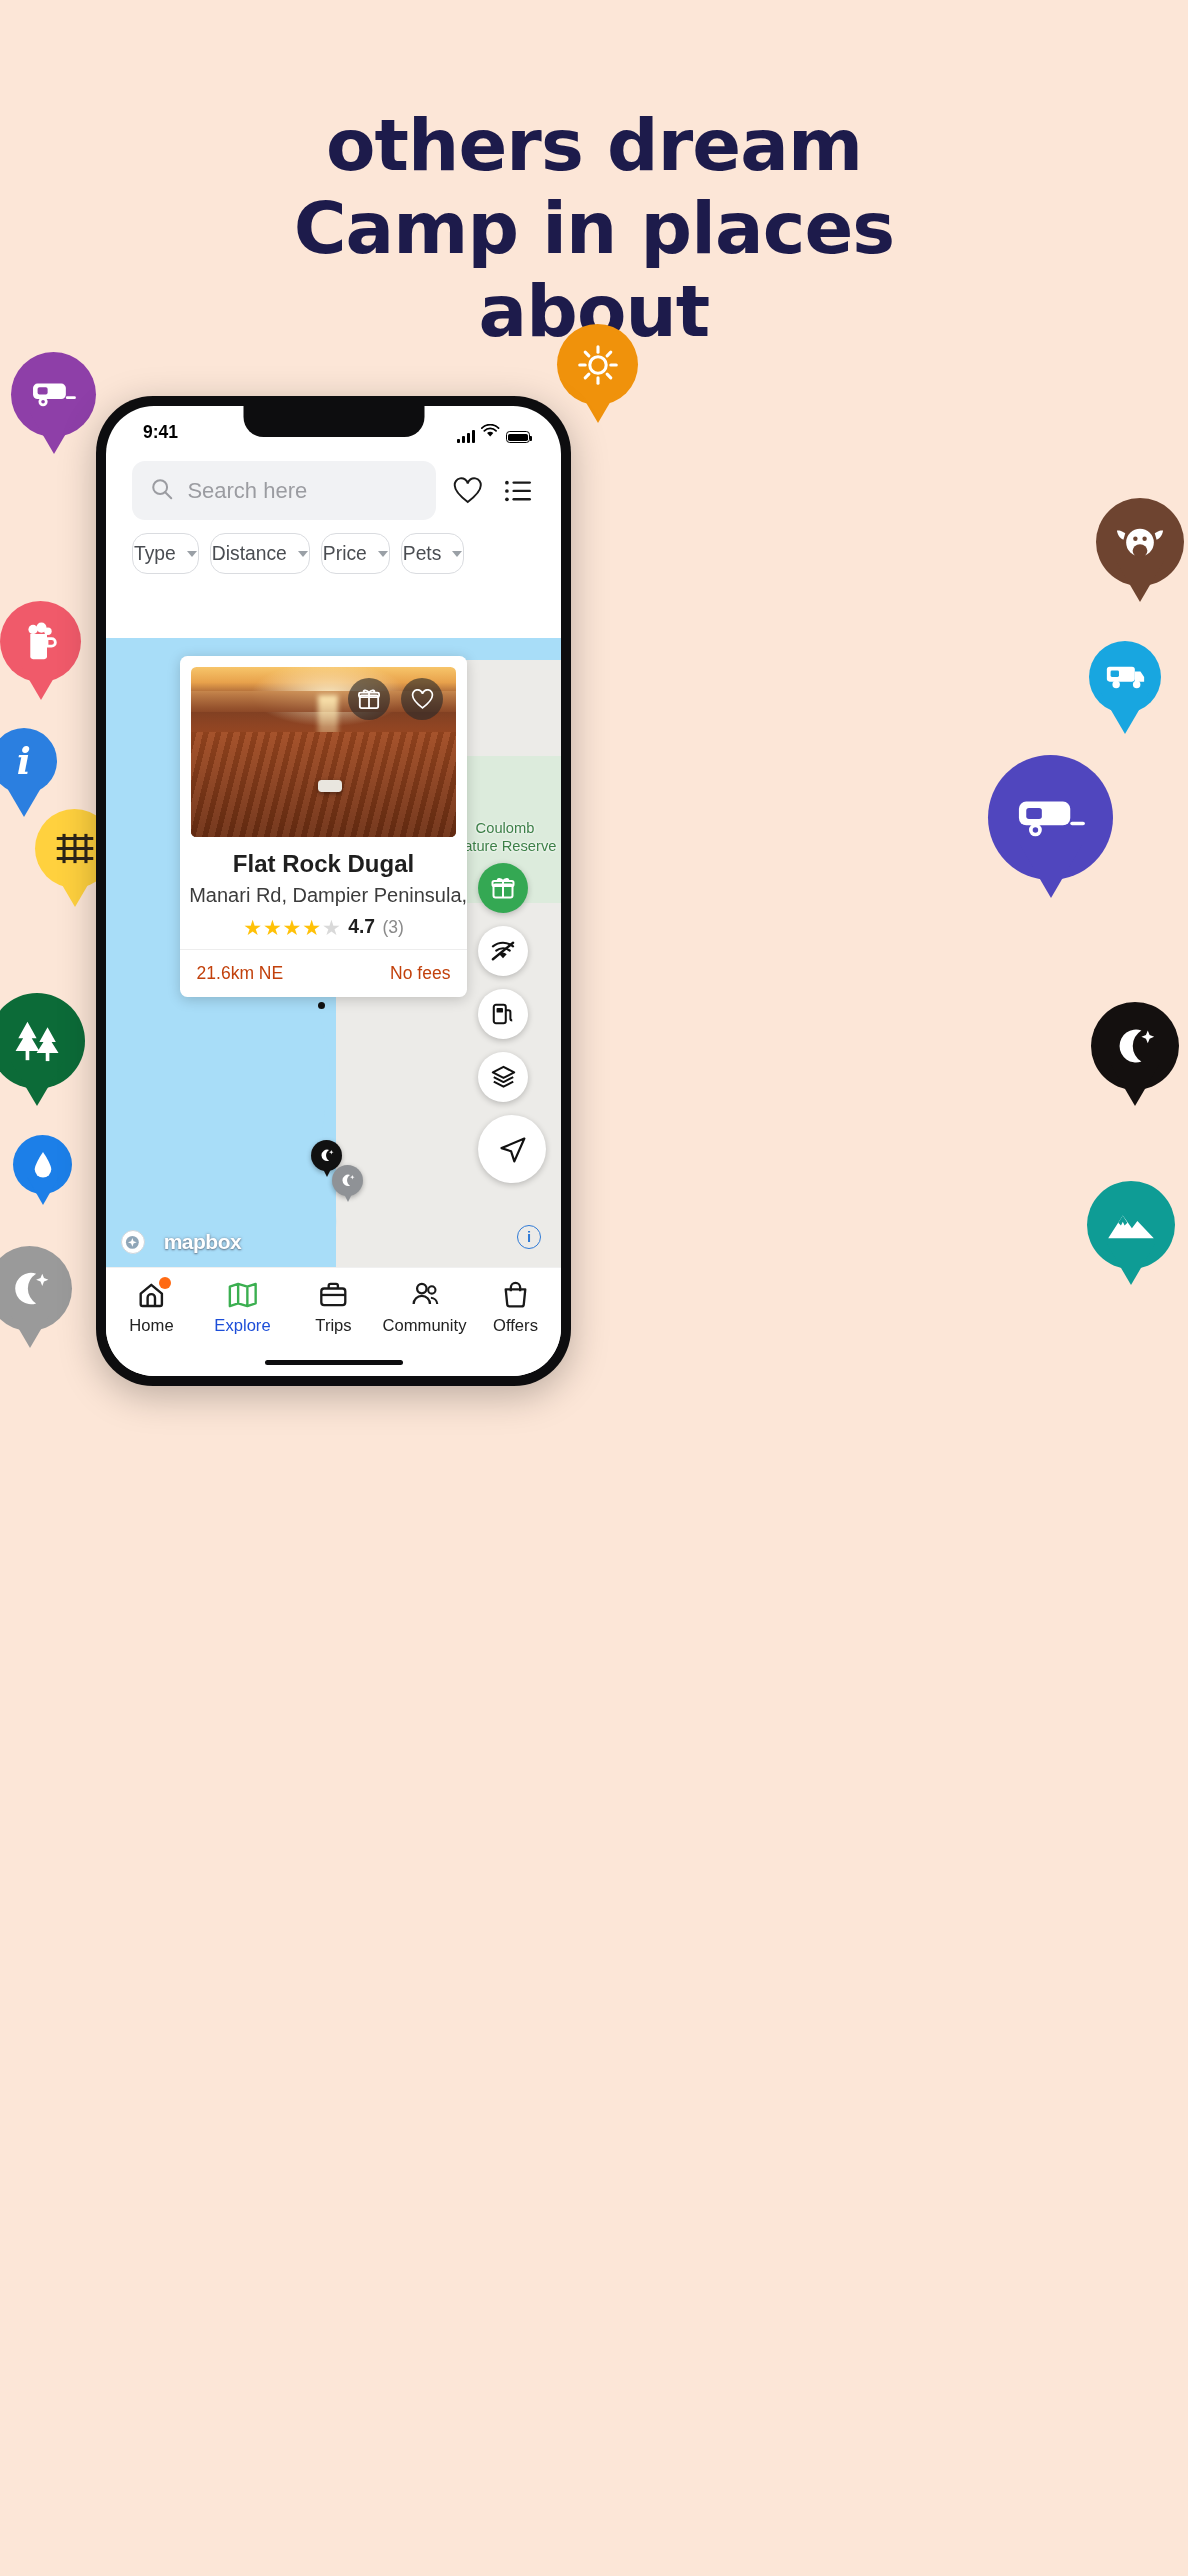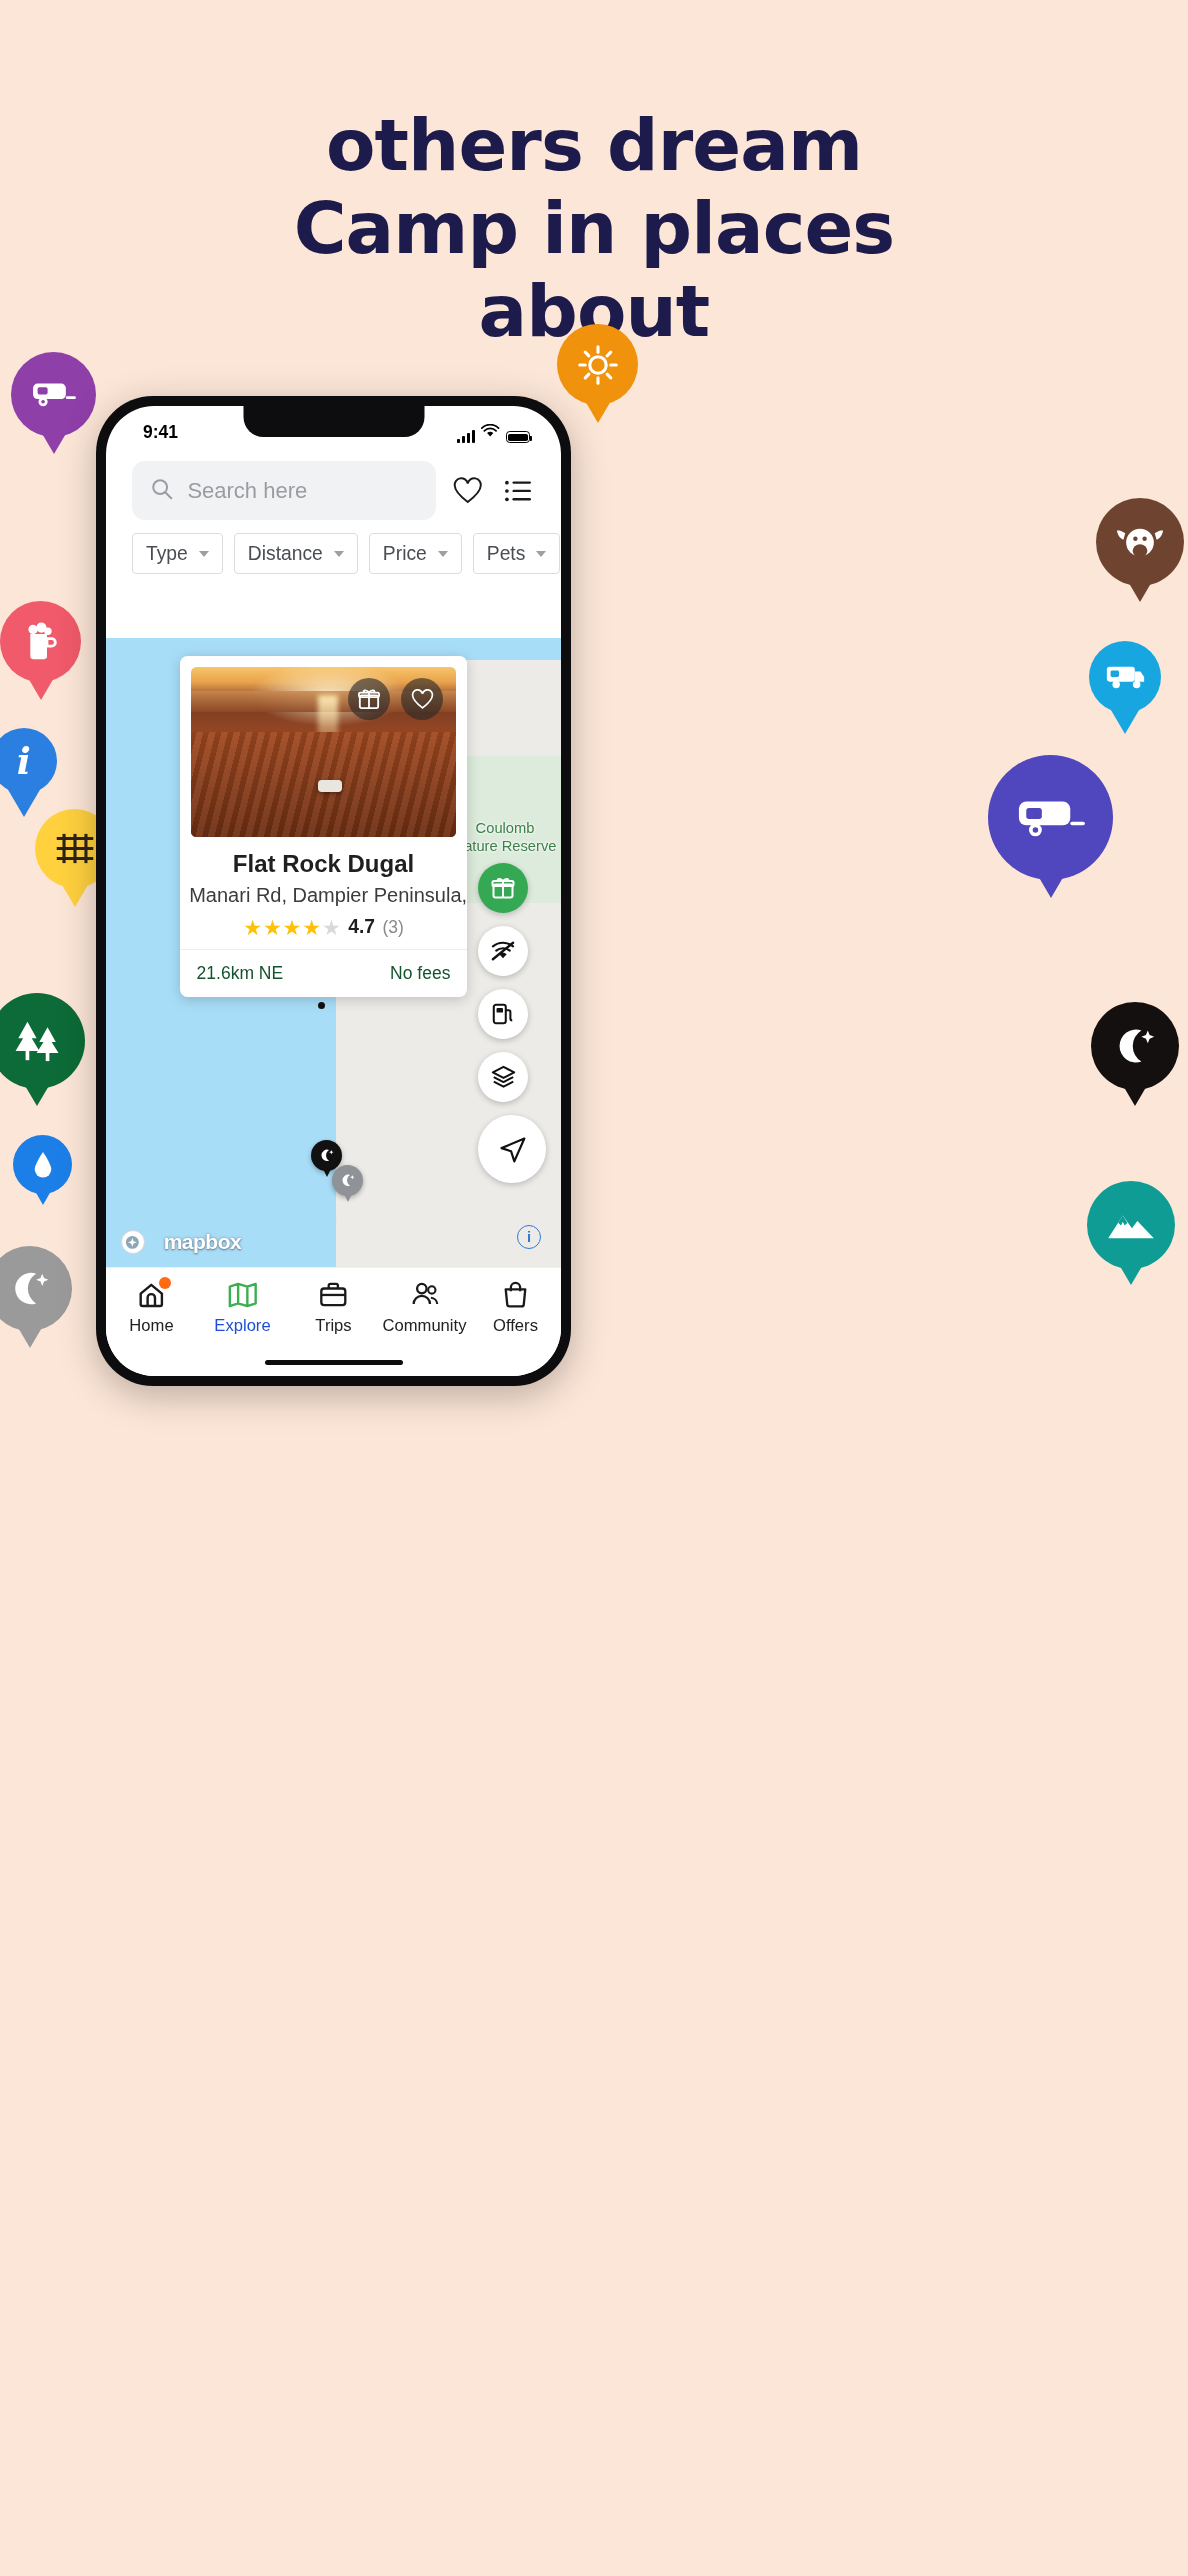--- a/index.html
+++ b/index.html
@@ -120,23 +120,23 @@
   .chips{
     position:relative;z-index:30;
     display:flex; gap:11px;
     padding:13px 0 11px 26px;
     overflow:hidden;
   }
   .chip{
     flex:0 0 auto;
     height:41px;
     border:1.4px solid #DADCE0;
-    border-radius:4px;
+    border-radius:15px;
     display:flex;align-items:center;gap:11px;
-    padding:0 13px;
+    padding:0 1px;
     font-size:19.3px;color:#4a4d52;
     background:#fff;
     white-space:nowrap;
   }
   .chev{ width:0;height:0;border-left:5.5px solid transparent;border-right:5.5px solid transparent;border-top:6.4px solid #9aa0a6;}
 
   
   .map{
     position:absolute; left:0; right:0;
     top:232px; bottom:109px;
@@ -258,21 +258,21 @@
   .stars{ display:flex; gap:0.9px; font-size:21px; line-height:1; }
   .stars .s{ color:#FFC107; }
   .stars .s.off{ color:#D9D9D9; }
   .rate-num{ font-size:19.3px; font-weight:700; color:#1f1f1f;}
   .rate-cnt{ font-size:17.5px; color:#8a8a8a;}
   .card-foot{
     display:flex;align-items:center;justify-content:space-between;
     border-top:0.9px solid #EDEDED;
     margin-top:11px;
     padding:13px 16.6px;
-    font-size:17.5px; color:#14532d;
+    font-size:17.5px; color:#c2410c;
   }
 
   
   .mappin{
     position:absolute; z-index:15;
     width:53px;height:53px;border-radius:50%;
     background:#111; color:#fff;
     display:flex;align-items:center;justify-content:center;
     font-size:24px;
     box-shadow:0 1.8px 5.5px rgba(0,0,0,.3);

